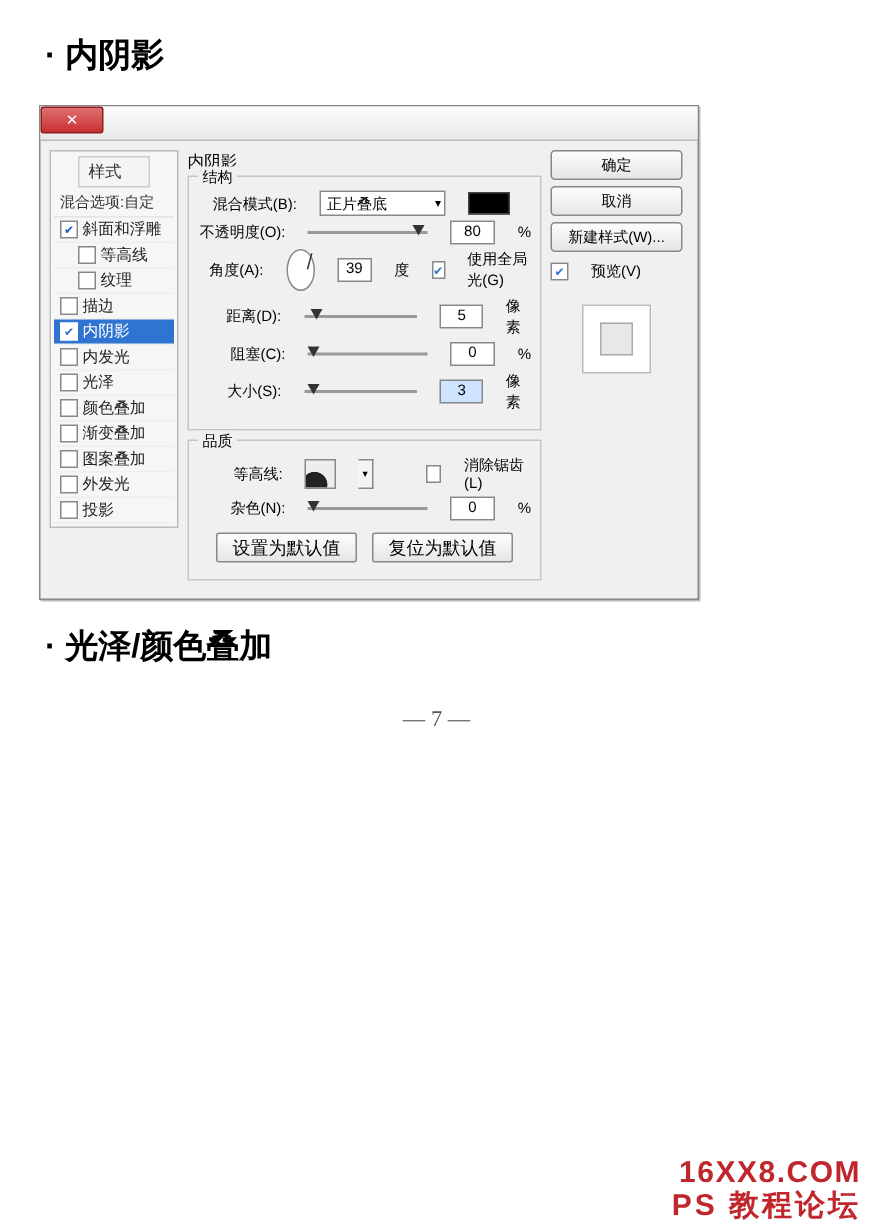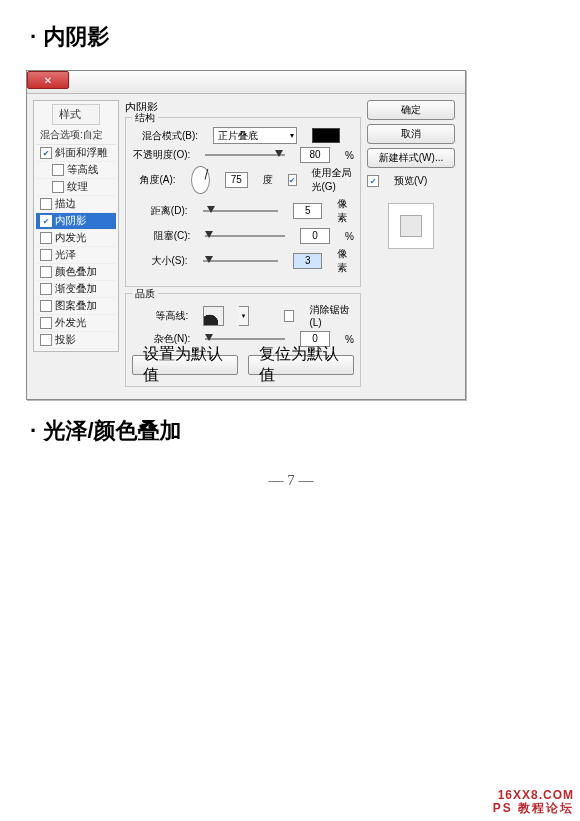--- a/index.html
+++ b/index.html
@@ -211,21 +211,21 @@
     height: 1px;
     background: #333;
     transform-origin: left center;
     transform: rotate(-75deg);
   }
   .btn {
     border: 1px solid #888;
     background: linear-gradient(#fdfdfd,#e6e6e6);
     border-radius: 2px;
     height: 18px;
-    font-size: 16px;
+    font-size: 12px;
     display: inline-flex;
     align-items: center;
     justify-content: center;
     padding: 0 10px;
   }
   .rightcol {
     width: 88px;
     display: flex;
     flex-direction: column;
     gap: 4px;
@@ -299,21 +299,21 @@
     color: #555;
     margin-top: 26px;
     font-family: serif;
   }
   .watermark {
     position: absolute;
     right: 6px;
     bottom: 6px;
     font-family: Arial, sans-serif;
     font-weight: 900;
-    font-size: 12px;
+    font-size: 20px;
     line-height: 1.1;
     color: #c0272c;
     text-align: right;
     letter-spacing: 1px;
   }
   .watermark .l2 {
     letter-spacing: 2px;
   }
   .container {
     position: relative;
@@ -431,21 +431,21 @@
             </div>
             <div class="numbox">80</div>
             <span class="unit">%</span>
           </div>
 
           <div class="frow">
             <span class="flabel">角度(A):</span>
             <div class="anglectl">
                   <div class="hand"></div>
                 </div>
-            <div class="numbox">75</div>
+            <div class="numbox">39</div>
             <span class="unit">度</span>
             <span class="cb2">✔</span>
             <span>使用全局光(G)</span>
           </div>
 
           <div class="frow">
             <span class="flabel">距离(D):</span>
             <div class="slider">
               <div class="track"></div>
                   <div class="thumb" style="left:4px"></div>

